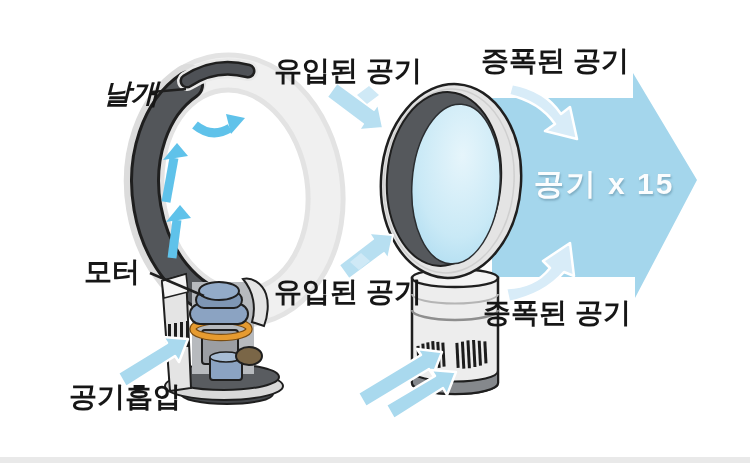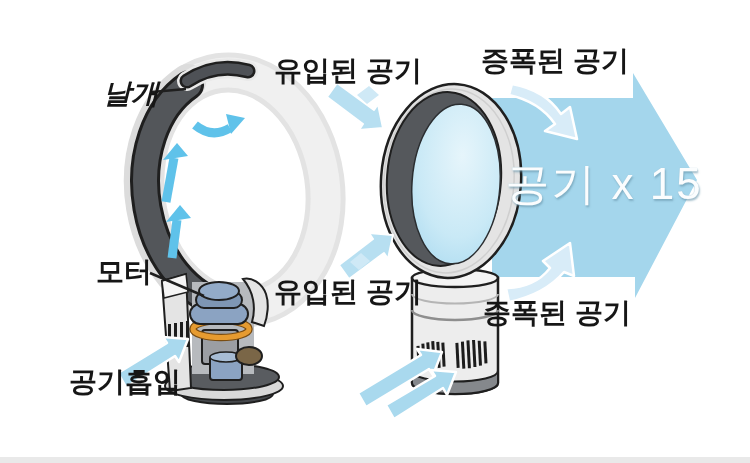--- a/index.html
+++ b/index.html
@@ -7,21 +7,21 @@
     position:relative;width:750px;height:463px;overflow:hidden;background:#ffffff;
     font-family:"Liberation Sans", sans-serif;
   }
   #art{position:absolute;left:0;top:0;}
   .lbl{
     position:absolute;transform:translate(-50%,-50%);
     font-size:28px;font-weight:700;color:#161616;white-space:nowrap;line-height:1;
   }
   .lbl-multiplier{
     position:absolute;transform:translate(-50%,-50%);
-    font-size:44px;font-weight:400;color:#fbfdfe;letter-spacing:2px;white-space:nowrap;
+    font-size:30px;font-weight:700;color:#fbfdfe;letter-spacing:2px;white-space:nowrap;
     text-shadow:1px 2px 2px rgba(104,148,170,0.6), 0 0 1px #9fc3d4;
   }
 </style>
 </head>
 <body>
 
 <div id="stage">
 
   <svg id="art" width="750" height="463" viewBox="0 0 750 463">
     <defs>
@@ -143,21 +143,21 @@
       <g fill="#d8ecf8" stroke="#ffffff" stroke-width="2.5" stroke-linejoin="round">
         <path d="M 512 84 C 534 88 551 99 561 114 L 570 107 L 577 139 L 545 131 L 555 124 C 546 111 532 100 509 95 Z"></path>
         <path d="M 506 288 C 524 288 540 281 550 268 L 543 261 L 570 243 L 574 276 L 564 272 C 552 286 532 297 509 302 Z"></path>
       </g>
     </g>
 
     <rect x="0" y="457" width="750" height="6" fill="#e9e9e9"></rect>
   </svg>
 
   <div class="lbl" style="left:131px;top:94px;font-style:italic;">날개</div>
-  <div class="lbl" style="left:124px;top:272px;">모터</div>
-  <div class="lbl" style="left:125px;top:382px;text-align:right;">공기흡입</div>
+  <div class="lbl" style="left:112px;top:272px;">모터</div>
+  <div class="lbl" style="left:125px;top:397px;text-align:right;">공기흡입</div>
   <div class="lbl" style="left:348px;top:71px;">유입된 공기</div>
   <div class="lbl" style="left:348px;top:292px;">유입된 공기</div>
   <div class="lbl" style="left:555px;top:61px;">증폭된 공기</div>
   <div class="lbl" style="left:557px;top:313px;">증폭된 공기</div>
   <div class="lbl-multiplier" style="left:604px;top:184px;">공기 x 15</div>
 
 </div>
 
 </body></html>

